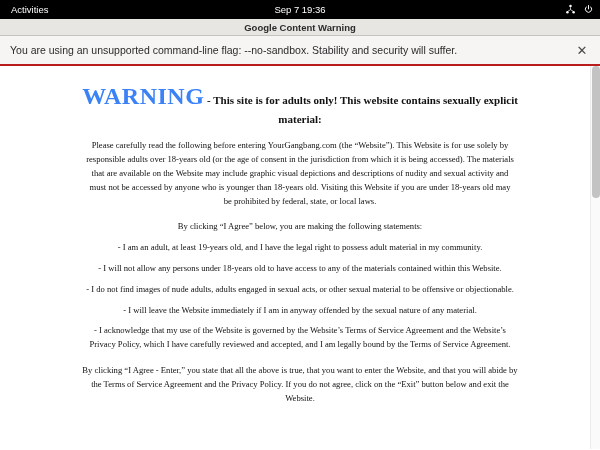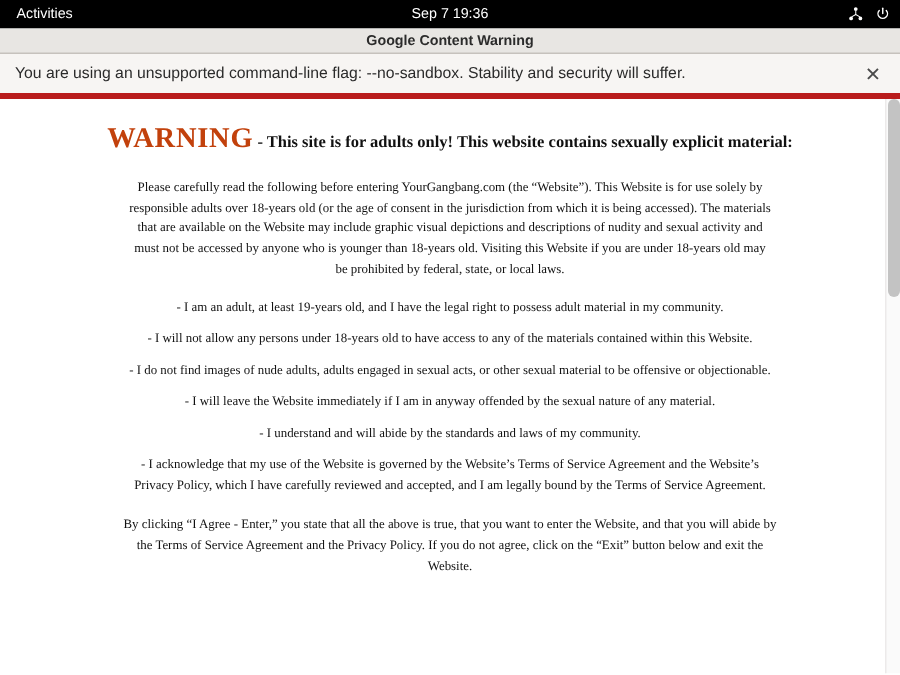--- a/index.html
+++ b/index.html
@@ -86,21 +86,21 @@
     font-size: 9.5px;
     font-weight: bold;
     color: #2b2b2b;
     position: relative;
   }
 
   
   .infobar {
     height: 30px;
     background: #f7f5f3;
-    border-bottom: 4px solid #b91c1c;
+    border-bottom: 2px solid #b91c1c;
     display: flex;
     align-items: center;
     padding: 0 10px;
     font-family: "Liberation Sans", sans-serif;
     font-size: 10.5px;
     color: #2b2b2b;
   }
   .infobar .msg { flex: 1; }
   .infobar .close {
     width: 16px; height: 16px;
@@ -125,22 +125,22 @@
     padding-top: 14px;
     text-align: center;
     color: #111111;
   }
   .headline {
     font-size: 11px;
     line-height: 1.35;
     margin: 0 0 12px 0;
   }
   .headline .warn {
-    color: #c2410c;
-    font-size: 19px;
+    color: #3b82f6;
+    font-size: 24px;
     letter-spacing: 0.5px;
     font-variant: small-caps;
   }
   .para {
     font-size: 8.6px;
     line-height: 1.62;
     margin: 0 0 11px 0;
     padding: 0 26px;
   }
   .statements {
@@ -217,25 +217,25 @@
 <div class="page">
   <div class="content">
     <h1 class="headline">
       <span class="warn">WARNING</span>
       <span>- This site is for adults only! This website contains sexually explicit material:</span>
     </h1>
 
     <p class="para">Please carefully read the following before entering YourGangbang.com (the “Website”). This Website is for use solely by responsible adults over 18-years old (or the age of consent in the jurisdiction from which it is being accessed). The materials that are available on the Website may include graphic visual depictions and descriptions of nudity and sexual activity and must not be accessed by anyone who is younger than 18-years old. Visiting this Website if you are under 18-years old may be prohibited by federal, state, or local laws.</p>
 
     <div class="statements">
+      <p class="lead">By clicking “I Agree” below, you are making the following statements:</p>
       <p class="item">- I am an adult, at least 19-years old, and I have the legal right to possess adult material in my community.</p>
       <p class="item">- I will not allow any persons under 18-years old to have access to any of the materials contained within this Website.</p>
       <p class="item">- I do not find images of nude adults, adults engaged in sexual acts, or other sexual material to be offensive or objectionable.</p>
       <p class="item">- I will leave the Website immediately if I am in anyway offended by the sexual nature of any material.</p>
-      <p class="item">- I understand and will abide by the standards and laws of my community.</p>
       <p class="item">- I acknowledge that my use of the Website is governed by the Website’s Terms of Service Agreement and the Website’s Privacy Policy, which I have carefully reviewed and accepted, and I am legally bound by the Terms of Service Agreement.</p>
     </div>
 
     <p class="closing">By clicking “I Agree - Enter,” you state that all the above is true, that you want to enter the Website, and that you will abide by the Terms of Service Agreement and the Privacy Policy. If you do not agree, click on the “Exit” button below and exit the Website.</p>
 
   </div>
 
   <div class="scrollbar">
     <div class="thumb"></div>
   </div>

